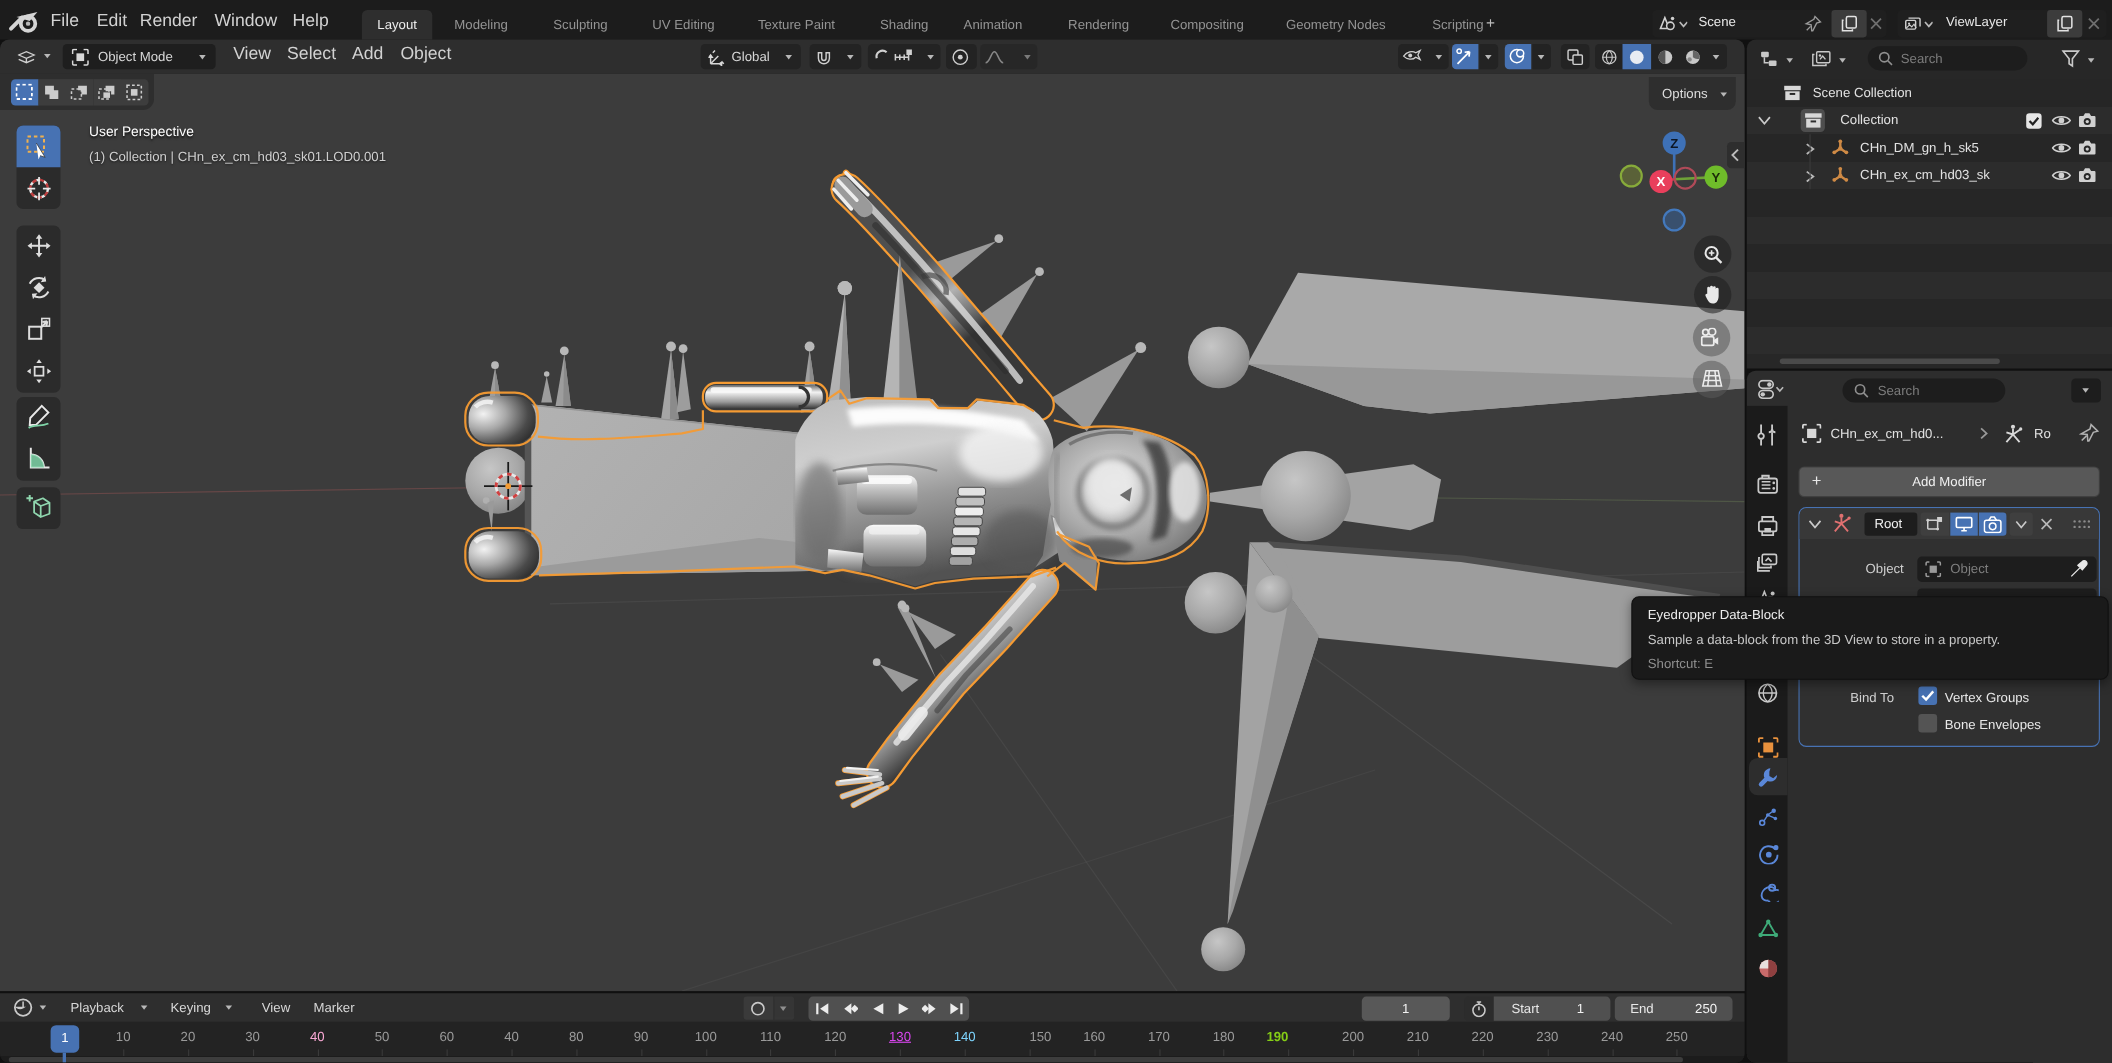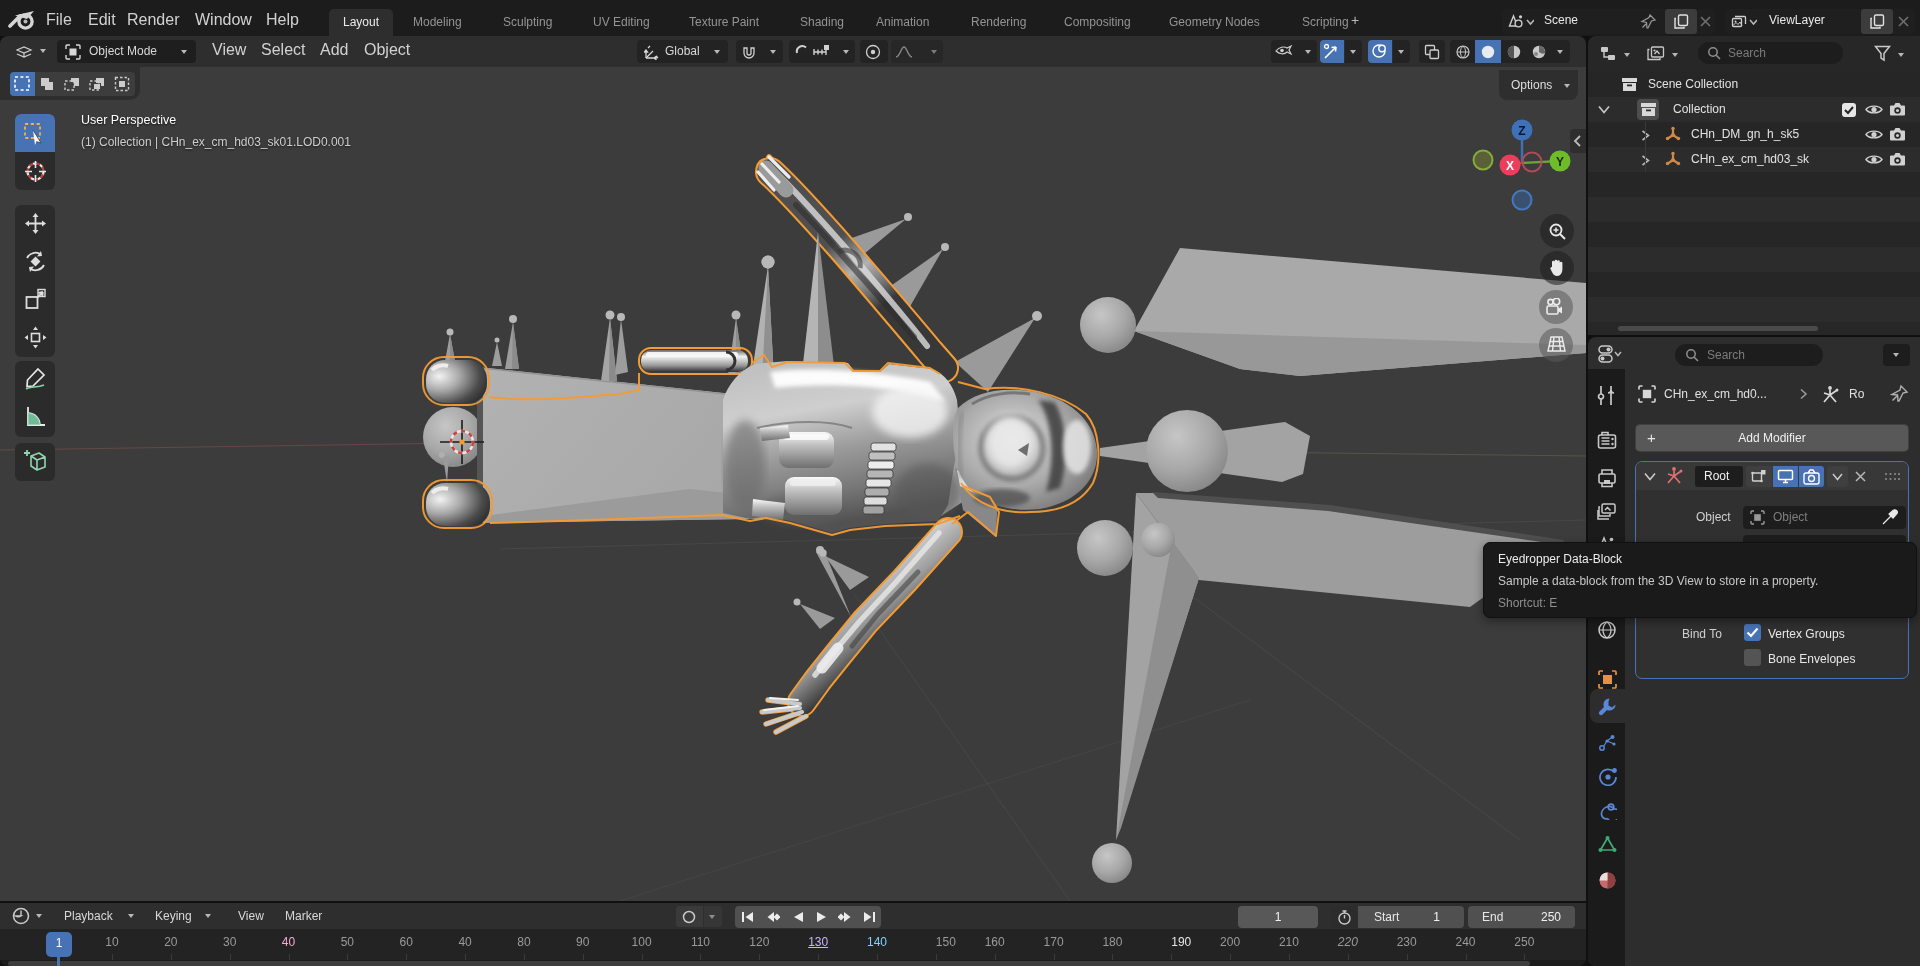--- a/index.html
+++ b/index.html
@@ -931,39 +931,39 @@
       <span style="position: absolute; top: 6px; color: rgb(154, 154, 154); left: 503.915px; width: 40px; text-align: center;">80</span>
       <div style="position: absolute; top: 25px; width: 1px; height: 6px; background: rgb(58, 58, 58); left: 523.915px;"></div>
       <span style="position: absolute; top: 6px; color: rgb(154, 154, 154); left: 562.765px; width: 40px; text-align: center;">90</span>
       <div style="position: absolute; top: 25px; width: 1px; height: 6px; background: rgb(58, 58, 58); left: 582.765px;"></div>
       <span style="position: absolute; top: 6px; color: rgb(154, 154, 154); left: 621.615px; width: 40px; text-align: center;">100</span>
       <div style="position: absolute; top: 25px; width: 1px; height: 6px; background: rgb(58, 58, 58); left: 641.615px;"></div>
       <span style="position: absolute; top: 6px; color: rgb(154, 154, 154); left: 680.465px; width: 40px; text-align: center;">110</span>
       <div style="position: absolute; top: 25px; width: 1px; height: 6px; background: rgb(58, 58, 58); left: 700.465px;"></div>
       <span style="position: absolute; top: 6px; color: rgb(154, 154, 154); left: 739.315px; width: 40px; text-align: center;">120</span>
       <div style="position: absolute; top: 25px; width: 1px; height: 6px; background: rgb(58, 58, 58); left: 759.315px;"></div>
-      <span style="position: absolute; top: 6px; color: #c4b5fd; left: 798.165px; width: 40px; text-align: center; text-decoration: underline;">130</span>
+      <span style="position: absolute; top: 6px; color: #d946ef; left: 798.165px; width: 40px; text-align: center; text-decoration: underline;">130</span>
       <div style="position: absolute; top: 25px; width: 1px; height: 6px; background: rgb(58, 58, 58); left: 818.165px;"></div>
       <span style="position: absolute; top: 6px; color: #7dd3fc; left: 857.015px; width: 40px; text-align: center;">140</span>
       <div style="position: absolute; top: 25px; width: 1px; height: 6px; background: rgb(58, 58, 58); left: 877.015px;"></div>
       <span style="position: absolute; top: 6px; color: rgb(154, 154, 154); left: 915.865px; width: 40px; text-align: right;">150</span>
       <div style="position: absolute; top: 25px; width: 1px; height: 6px; background: rgb(58, 58, 58); left: 935.865px;"></div>
       <span style="position: absolute; top: 6px; color: rgb(154, 154, 154); left: 974.715px; width: 40px; text-align: center;">160</span>
       <div style="position: absolute; top: 25px; width: 1px; height: 6px; background: rgb(58, 58, 58); left: 994.715px;"></div>
       <span style="position: absolute; top: 6px; color: rgb(154, 154, 154); left: 1033.57px; width: 40px; text-align: center;">170</span>
       <div style="position: absolute; top: 25px; width: 1px; height: 6px; background: rgb(58, 58, 58); left: 1053.57px;"></div>
       <span style="position: absolute; top: 6px; color: rgb(154, 154, 154); left: 1092.41px; width: 40px; text-align: center;">180</span>
       <div style="position: absolute; top: 25px; width: 1px; height: 6px; background: rgb(58, 58, 58); left: 1112.41px;"></div>
-      <span style="position: absolute; top: 6px; color: #e5e5e5; left: 1151.26px; width: 40px; text-align: right;">190</span>
+      <span style="position: absolute; top: 6px; color: #84cc16; left: 1151.26px; width: 40px; text-align: left; font-weight: bold;">190</span>
       <div style="position: absolute; top: 25px; width: 1px; height: 6px; background: rgb(58, 58, 58); left: 1171.26px;"></div>
       <span style="position: absolute; top: 6px; color: rgb(154, 154, 154); left: 1210.12px; width: 40px; text-align: center;">200</span>
       <div style="position: absolute; top: 25px; width: 1px; height: 6px; background: rgb(58, 58, 58); left: 1230.12px;"></div>
       <span style="position: absolute; top: 6px; color: rgb(154, 154, 154); left: 1268.96px; width: 40px; text-align: center;">210</span>
       <div style="position: absolute; top: 25px; width: 1px; height: 6px; background: rgb(58, 58, 58); left: 1288.96px;"></div>
-      <span style="position: absolute; top: 6px; color: rgb(154, 154, 154); left: 1327.82px; width: 40px; text-align: center; font-style: italic;">220</span>
+      <span style="position: absolute; top: 6px; color: rgb(154, 154, 154); left: 1327.82px; width: 40px; text-align: center;">220</span>
       <div style="position: absolute; top: 25px; width: 1px; height: 6px; background: rgb(58, 58, 58); left: 1347.82px;"></div>
       <span style="position: absolute; top: 6px; color: rgb(154, 154, 154); left: 1386.66px; width: 40px; text-align: center;">230</span>
       <div style="position: absolute; top: 25px; width: 1px; height: 6px; background: rgb(58, 58, 58); left: 1406.66px;"></div>
       <span style="position: absolute; top: 6px; color: rgb(154, 154, 154); left: 1445.51px; width: 40px; text-align: center;">240</span>
       <div style="position: absolute; top: 25px; width: 1px; height: 6px; background: rgb(58, 58, 58); left: 1465.51px;"></div>
       <span style="position: absolute; top: 6px; color: rgb(154, 154, 154); left: 1504.37px; width: 40px; text-align: center;">250</span>
       <div style="position: absolute; top: 25px; width: 1px; height: 6px; background: rgb(58, 58, 58); left: 1524.37px;"></div>
     </div>
  <div class="abs" style="left:0;top:57px;width:1586px;height:6px;background:#1c1c1c"></div>
  <div class="abs" style="left:8px;top:58px;width:1522px;height:5px;background:#3d3d3d;border-radius:3px"></div>

